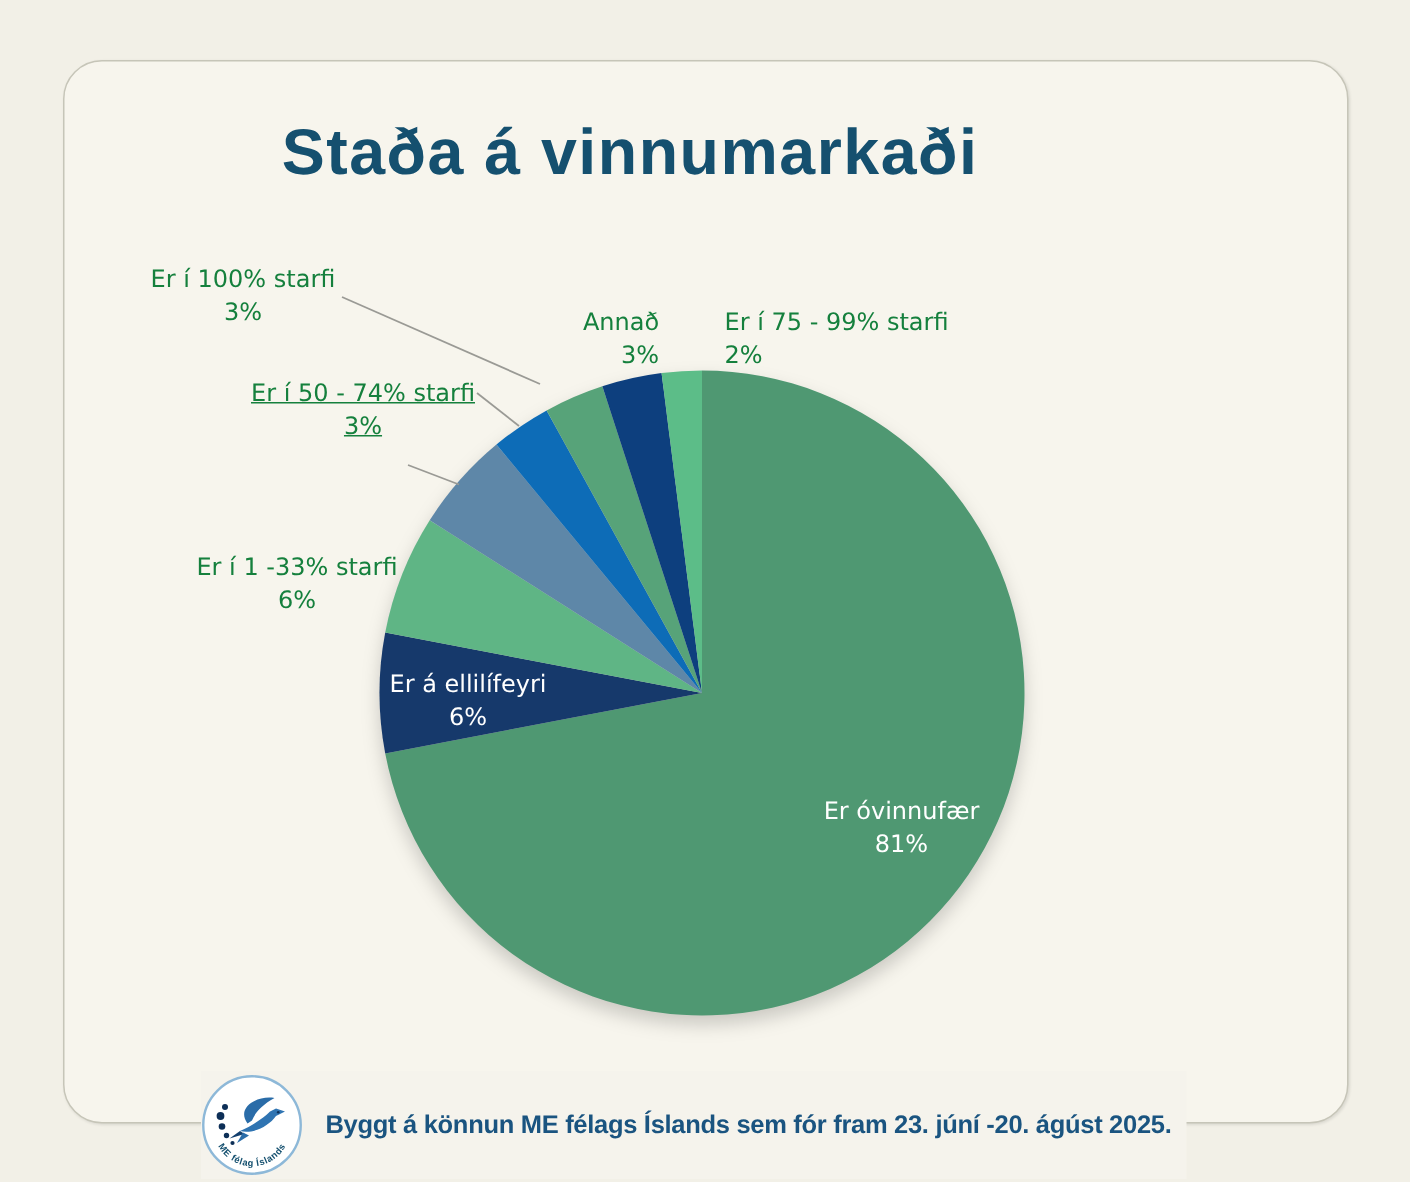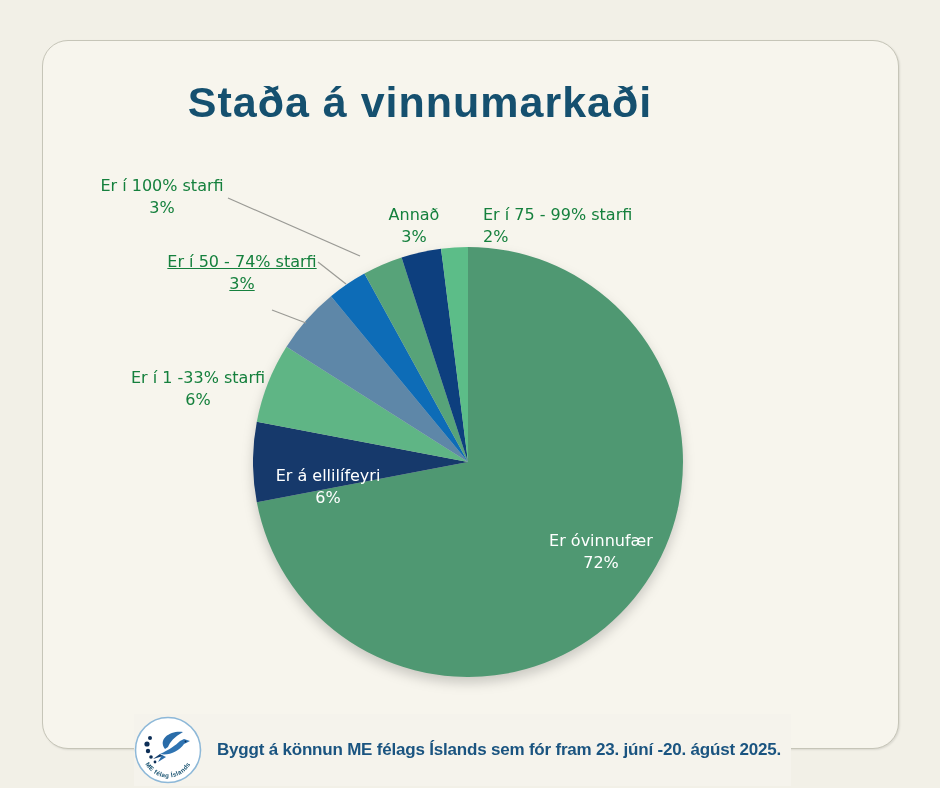--- a/index.html
+++ b/index.html
@@ -85,30 +85,30 @@
     </g>
   <g id="leader-lines">
       <line x1="228" y1="198" x2="360" y2="256" stroke="#9a9a95" stroke-width="1.2"></line>
       <line x1="318" y1="262" x2="346" y2="284" stroke="#9a9a95" stroke-width="1.2"></line>
       <line x1="272" y1="310" x2="306" y2="323" stroke="#9a9a95" stroke-width="1.2"></line>
     </g>
 </svg>
 
 <div id="labels-layer" style="position:absolute;left:0;top:0;width:940px;height:788px;">
     <div class="slice-label inside" style="top: 530px; left: 601px; transform: translateX(-50%);">Er óvinnufær
-72%</div>
-    <div class="slice-label inside" style="top: 445px; left: 328px; transform: translateX(-50%); margin-top: 20px;">Er á ellilífeyri
+81%</div>
+    <div class="slice-label inside" style="top: 445px; left: 312px; transform: translateX(-50%);">Er á ellilífeyri
 6%</div>
     <div class="slice-label" style="top: 367px; left: 198px; transform: translateX(-50%);">Er í 1 -33% starfi
 6%</div>
     <div class="slice-label" style="top: 251px; left: 242px; transform: translateX(-50%); text-decoration: underline;">Er í 50 - 74% starfi
 3%</div>
     <div class="slice-label" style="top: 175px; left: 162px; transform: translateX(-50%);">Er í 100% starfi
 3%</div>
-    <div class="slice-label" style="top: 204px; left: 414px; transform: translateX(-50%);">Annað
+    <div class="slice-label" style="top: 204px; left: 414px; transform: translateX(-50%); text-align: right;">Annað
 3%</div>
     <div class="slice-label left-align" style="top: 204px; left: 483px;">Er í 75 - 99% starfi
 2%</div>
   </div>
 
 <div class="footer">
   <svg class="logo" viewBox="-34 -34 68 68" xmlns="http://www.w3.org/2000/svg">
     <circle cx="0" cy="0" r="32.5" fill="#ffffff" stroke="#8db8d8" stroke-width="1.6"></circle>
 
     <g>

